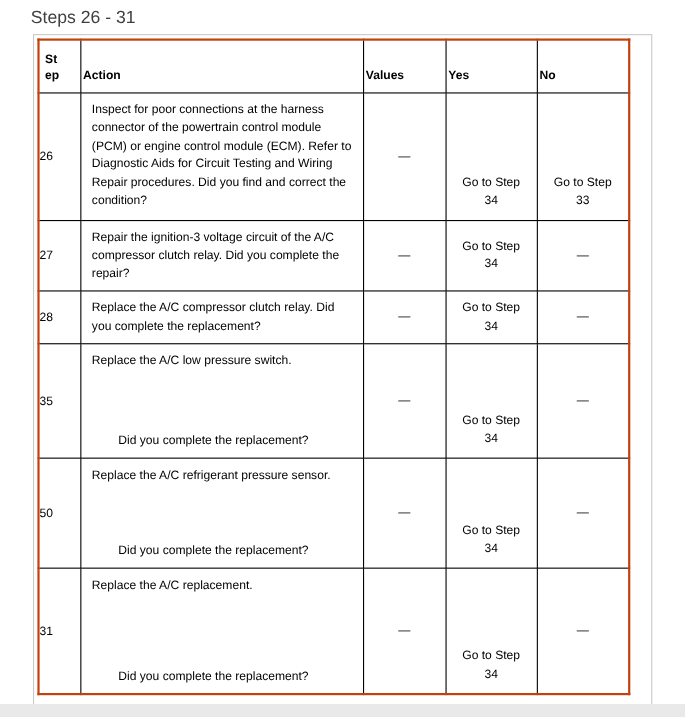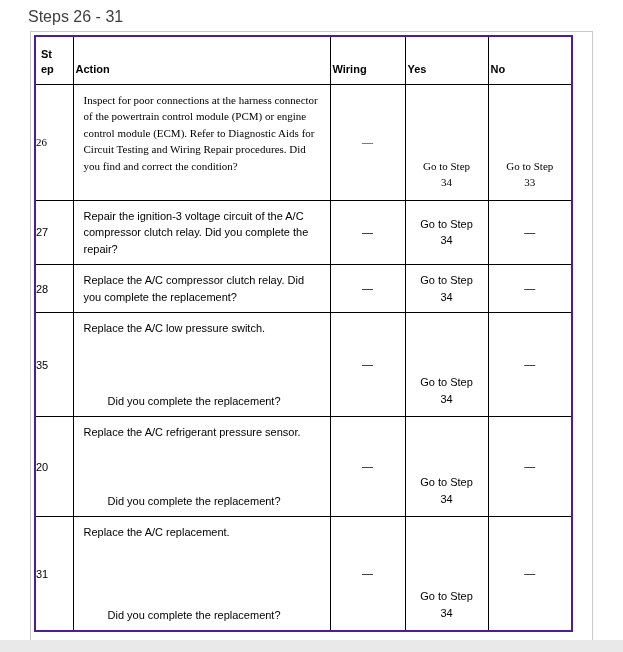--- a/index.html
+++ b/index.html
@@ -18,21 +18,21 @@
   }
   .panel {
     margin-left:30px;
     width:563px;
     border:1px solid #c9c9c9;
     background:#fff;
     padding:3px 3px 2px 3px;
   }
   table.steps {
     border-collapse:collapse;
-    border:2px solid #4c1d95;
+    border:2px solid #c2410c;
     table-layout:fixed;
     width:537px;
   }
   col.c-step   { width:38px; }
   col.c-action { width:257px; }
   col.c-values { width:75px; }
   col.c-yes    { width:83px; }
   col.c-no     { width:84px; }
   th, td {
     border:1px solid #000;
@@ -46,21 +46,21 @@
     text-align:left;
     padding:4px 2px 7px 2px;
     line-height:1.35;
   }
   th.step-h {
     text-align:left;
     padding-left:5px;
     white-space:pre-line;
   }
   tr.hrow > th { height:48px; }
-  tr.r26 > td { height:116px;font-family:Liberation Serif, serif; }
+  tr.r26 > td { height:116px; }
   tr.r27 > td { height:57px; }
   tr.r28 > td { height:45px; }
   tr.r29 > td { height:98px; }
   tr.r30 > td { height:95px; }
   tr.r31 > td { height:112px; }
   td.step {
     vertical-align:middle;
   }
   td.action {
     text-align:left;
@@ -117,21 +117,21 @@
         <col class="c-action">
         <col class="c-values">
         <col class="c-yes">
         <col class="c-no">
     </colgroup>
     <tbody>
         <tr class="hrow">
       <th class="step-h">St
 ep</th>
       <th>Action</th>
-      <th>Wiring</th>
+      <th>Values</th>
       <th>Yes</th>
       <th>No</th>
     </tr>
 
     <tr class="r26">
       <td class="step">26</td>
       <td class="action">
         <div>Inspect for poor connections at the harness connector of the powertrain control module (PCM) or engine control module (ECM). Refer to Diagnostic Aids for Circuit Testing and Wiring Repair procedures. Did you find and correct the condition?</div>
       </td>
       <td class="values">—</td>
@@ -169,21 +169,21 @@
         <div>Replace the A/C low pressure switch.</div>
         <div class="aq gap56">Did you complete the replacement?</div>
       </td>
       <td class="values">—</td>
       <td class="yes vb">Go to Step
 34</td>
       <td class="no">—</td>
     </tr>
 
     <tr class="r30">
-      <td class="step">20</td>
+      <td class="step">50</td>
       <td class="action">
         <div>Replace the A/C refrigerant pressure sensor.</div>
         <div class="aq gap52">Did you complete the replacement?</div>
       </td>
       <td class="values">—</td>
       <td class="yes vb">Go to Step
 34</td>
       <td class="no">—</td>
     </tr>
 

